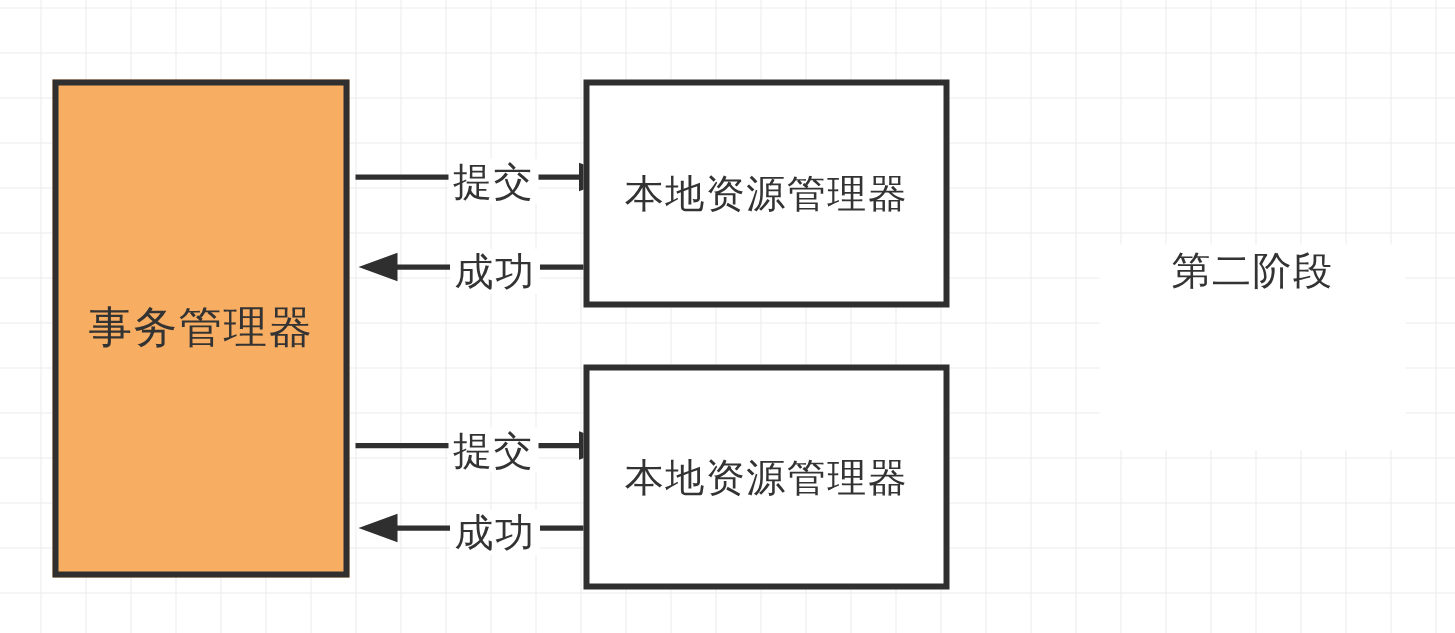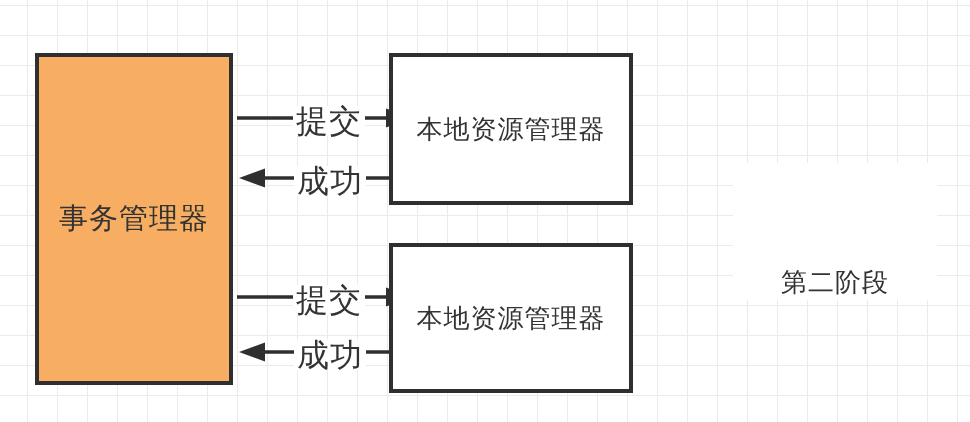--- a/index.html
+++ b/index.html
@@ -55,39 +55,39 @@
   }
   .node-rm-bottom {
     top: 243px;
     height: 150px;
   }
   .edge-label {
     position: absolute;
     transform: translate(-50%, -50%);
     background: #ffffff;
     color: #333333;
-    font-size: 32px;
+    font-size: 26px;
     line-height: 30px;
     padding: 0 3px;
     white-space: nowrap;
     letter-spacing: 1px;
   }
   .lbl-commit-top    { left: 329px; top: 121px; }
   .lbl-success-top   { left: 330px; top: 181px; }
   .lbl-commit-bottom { left: 329px; top: 300px; }
   .lbl-success-bottom{ left: 330px; top: 355px; }
   .phase-box {
     position: absolute;
     left: 733px;
     top: 163px;
     width: 204px;
     height: 137px;
     background: #ffffff;
     display: flex;
-    align-items: flex-end;
+    align-items: flex-start;
     justify-content: center;
     color: #333333;
     font-size: 26px;
     letter-spacing: 1px;
   }
 </style>
 </head>
 <body>
 
 <div class="canvas">

